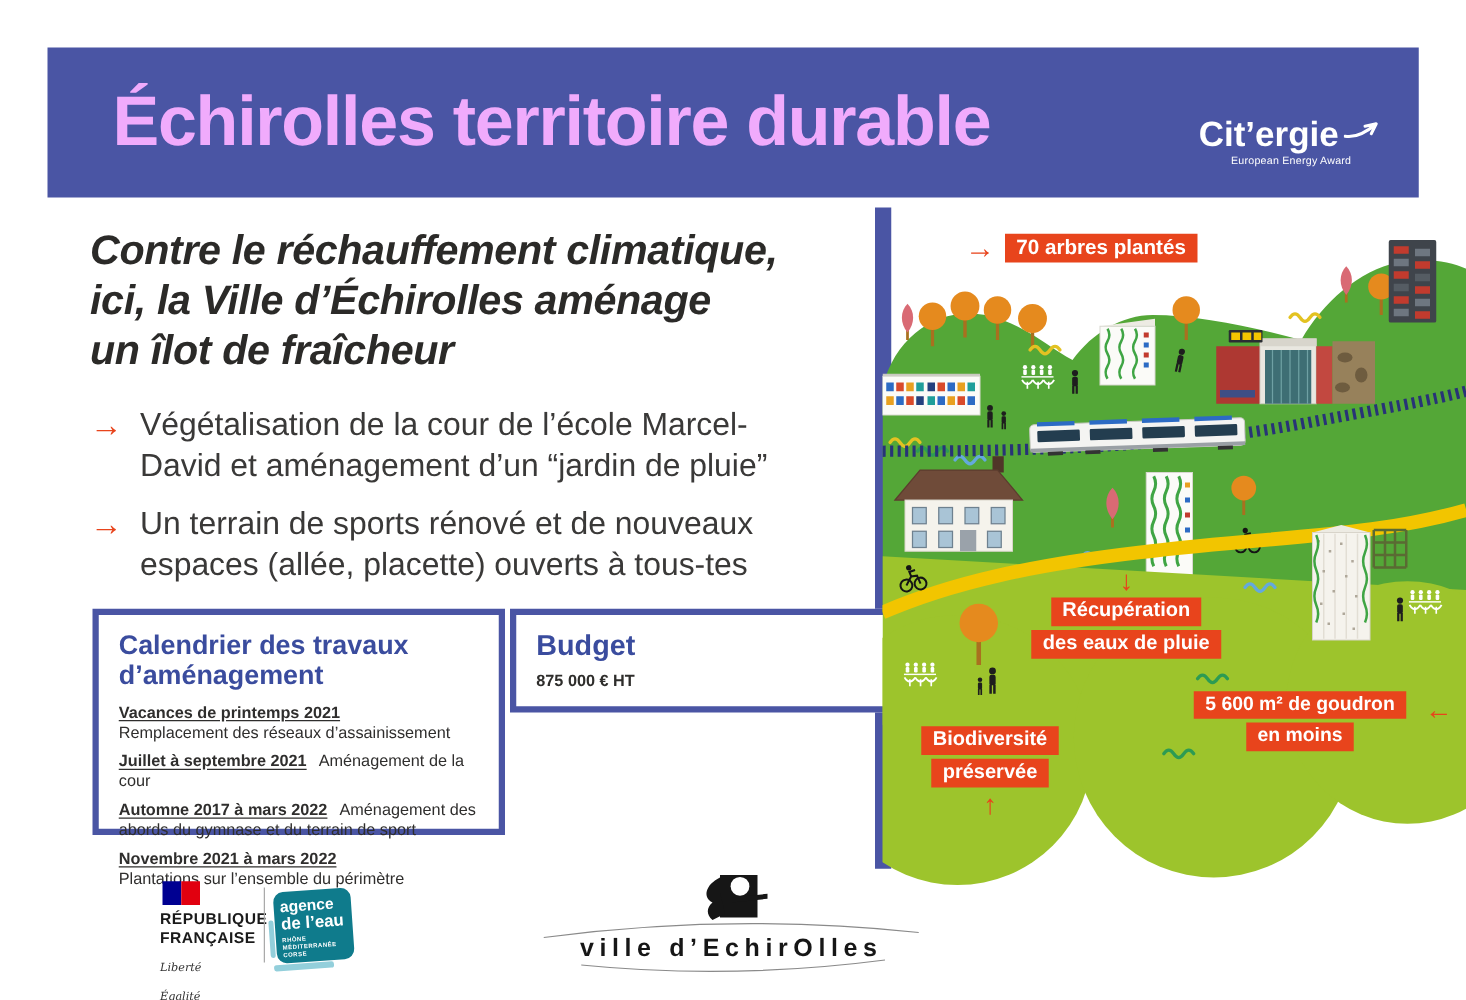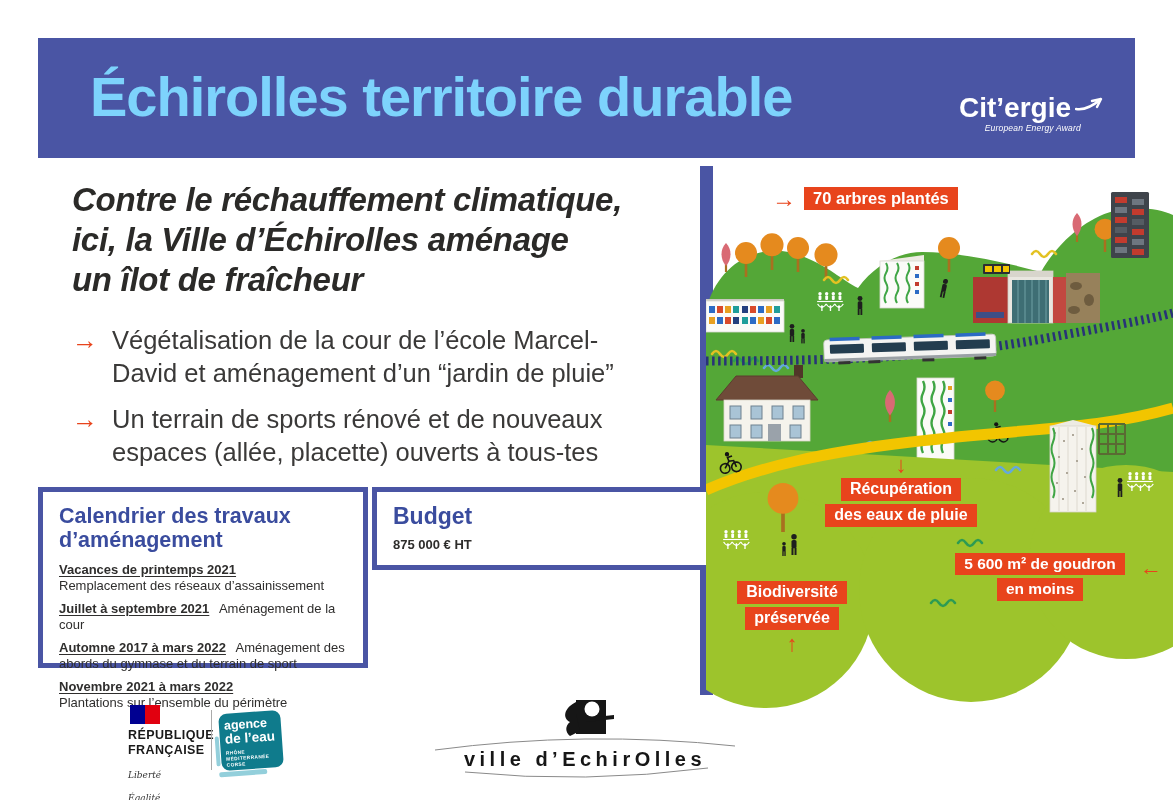--- a/index.html
+++ b/index.html
@@ -2,40 +2,40 @@
 <html style="--banner-blue: #4A55A4; --title-blue: #3A4C9E; --accent-red: #E8441C; --text-dark: #2E2D2B; --green-mid: #54A737; --green-lime: #9DC42C; --track-navy: #283377; --path-yellow: #F2C500; --agence-teal: #0F7B8C; --agence-light: #93CFDB; --rf-blue: #000091; --rf-red: #E1000F;"><head>
 <meta charset="utf-8">
 <style>
   html,body{margin:0;padding:0;}
   .poster{position:relative;width:1173px;height:800px;background:#fff;overflow:hidden;
           font-family:"Liberation Sans",sans-serif;color:var(--text-dark,#2E2D2B);}
   
   .banner{position:absolute;left:38px;top:38px;width:1097px;height:120px;
           background:var(--banner-blue,#4A55A4);}
   .banner h1{margin:0;padding:0 0 0 52px;line-height:118px;font-size:56px;font-weight:800;
-             color:#7dd3fc;letter-spacing:-1px;white-space:nowrap;}
+             color:#f0abfc;letter-spacing:-1px;white-space:nowrap;}
   .citergie{position:absolute;right:30px;top:56px;text-align:right;color:#fff;}
   .cit-row{display:flex;align-items:flex-start;gap:4px;}
   .cit-brand{font-size:28px;font-weight:700;letter-spacing:0;line-height:28px;}
   .cit-swoosh{margin-top:2px;}
-  .cit-sub{font-size:8.5px;font-weight:400;margin-top:1px;padding-right:24px;letter-spacing:.2px;font-style:italic;}
+  .cit-sub{font-size:8.5px;font-weight:400;margin-top:1px;padding-right:24px;letter-spacing:.2px;}
   
   .v-divider{position:absolute;left:700px;top:166px;width:13px;height:529px;
              background:var(--banner-blue,#4A55A4);}
   
   .intro{position:absolute;left:72px;top:180px;width:600px;}
   .headline{margin:0;font-size:33px;line-height:40px;font-weight:800;font-style:italic;
             letter-spacing:-.3px;color:#2B2A28;}
   .headline span{display:block;font-style:italic;}
   .bullets{list-style:none;margin:24px 0 0;padding:0;width:585px;}
   .bullets li{position:relative;padding-left:40px;font-size:25.5px;line-height:33px;
               color:#3A3938;margin-top:13px;}
   .b-arrow{position:absolute;left:0;top:0;color:var(--accent-red,#E8441C);font-weight:700;font-size:26px;}
   
-  .box{position:absolute;background:#fff;border:5px solid var(--banner-blue,#4A55A4);box-sizing:border-box;}
+  .box{position:absolute;background:#fff;border:5px solid var(--banner-blue,#4A55A4);box-sizing:border-box;margin-left:36px;}
   .box h3{margin:0;color:var(--title-blue,#3A4C9E);font-weight:800;}
   .calendar-box{left:38px;top:487px;width:330px;height:181px;padding:12px 16px;}
   .calendar-box h3{font-size:21.5px;line-height:24px;}
   .cal-entry{margin-top:7px;font-size:13px;line-height:16px;color:#2F2E2D;}
   .cal-entry:first-of-type{margin-top:10px;}
   .cal-period{font-weight:700;text-decoration:underline;text-underline-offset:2px;}
   .cal-desc{display:block;}
   .cal-entry.inline .cal-desc{display:inline;margin-left:6px;}
   .budget-box{left:372px;top:487px;width:341px;height:83px;padding:11px 16px;}
   .budget-box h3,.subventions-box h3{font-size:23px;line-height:26px;}

